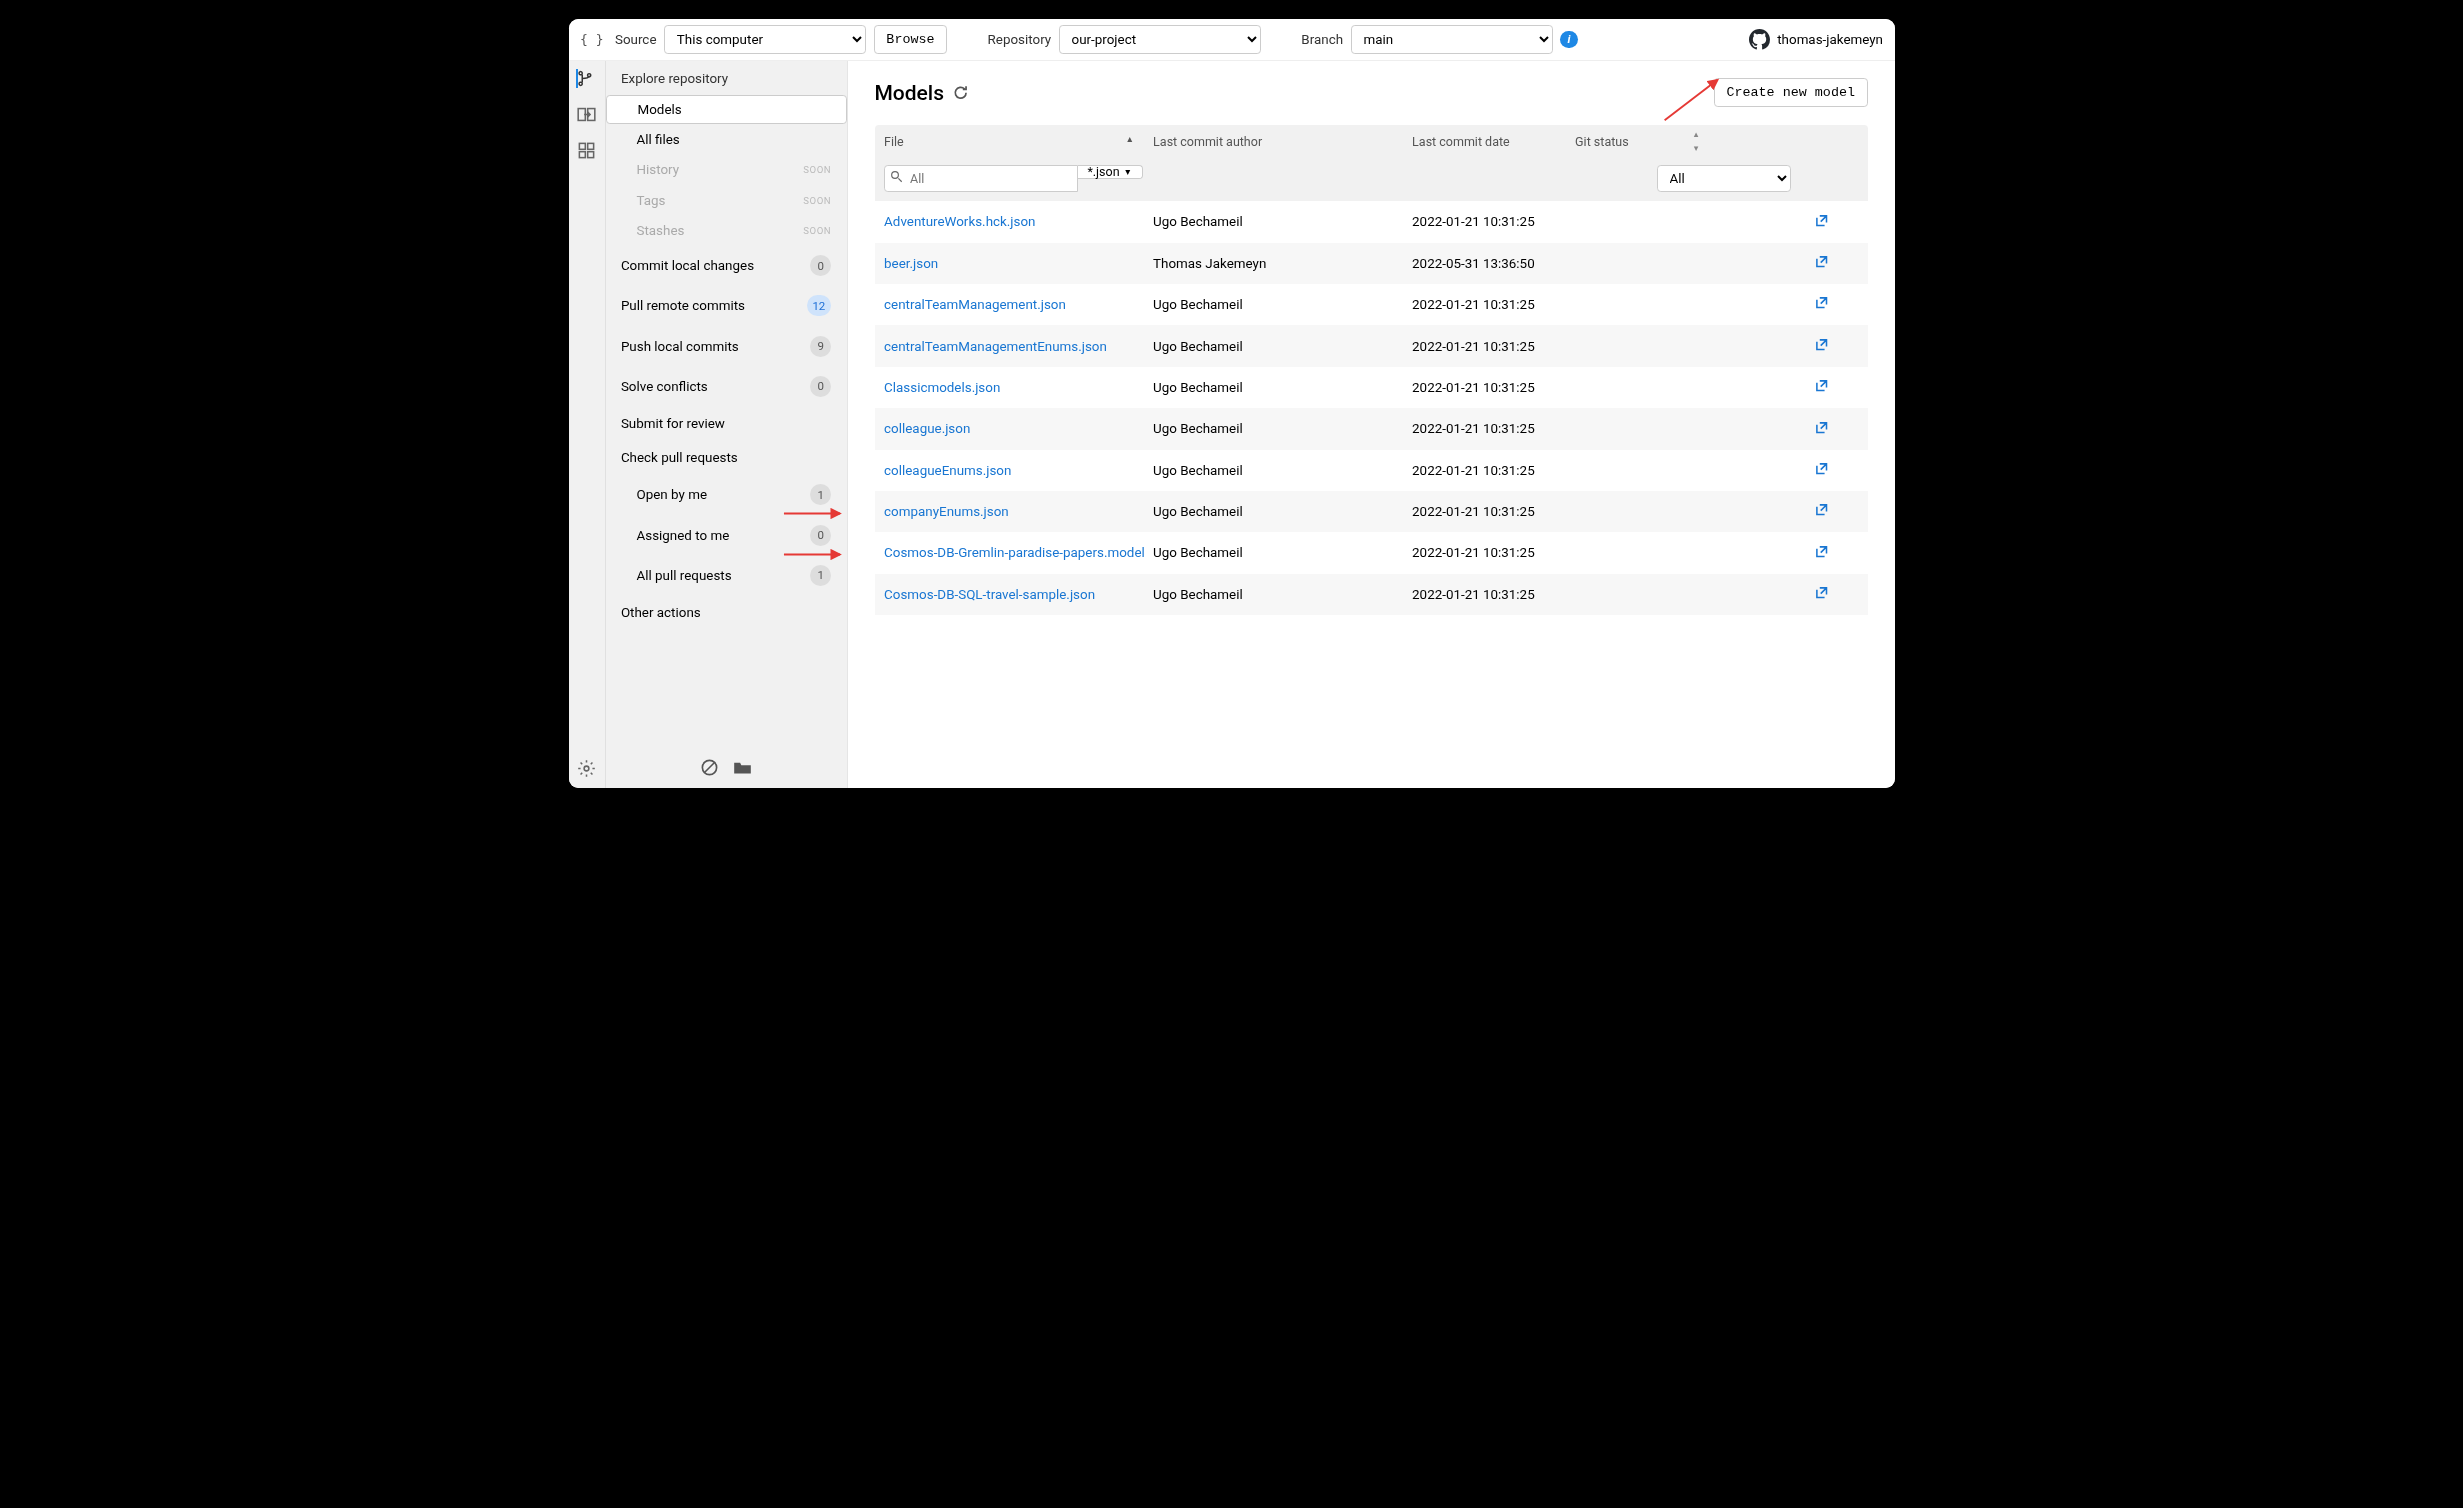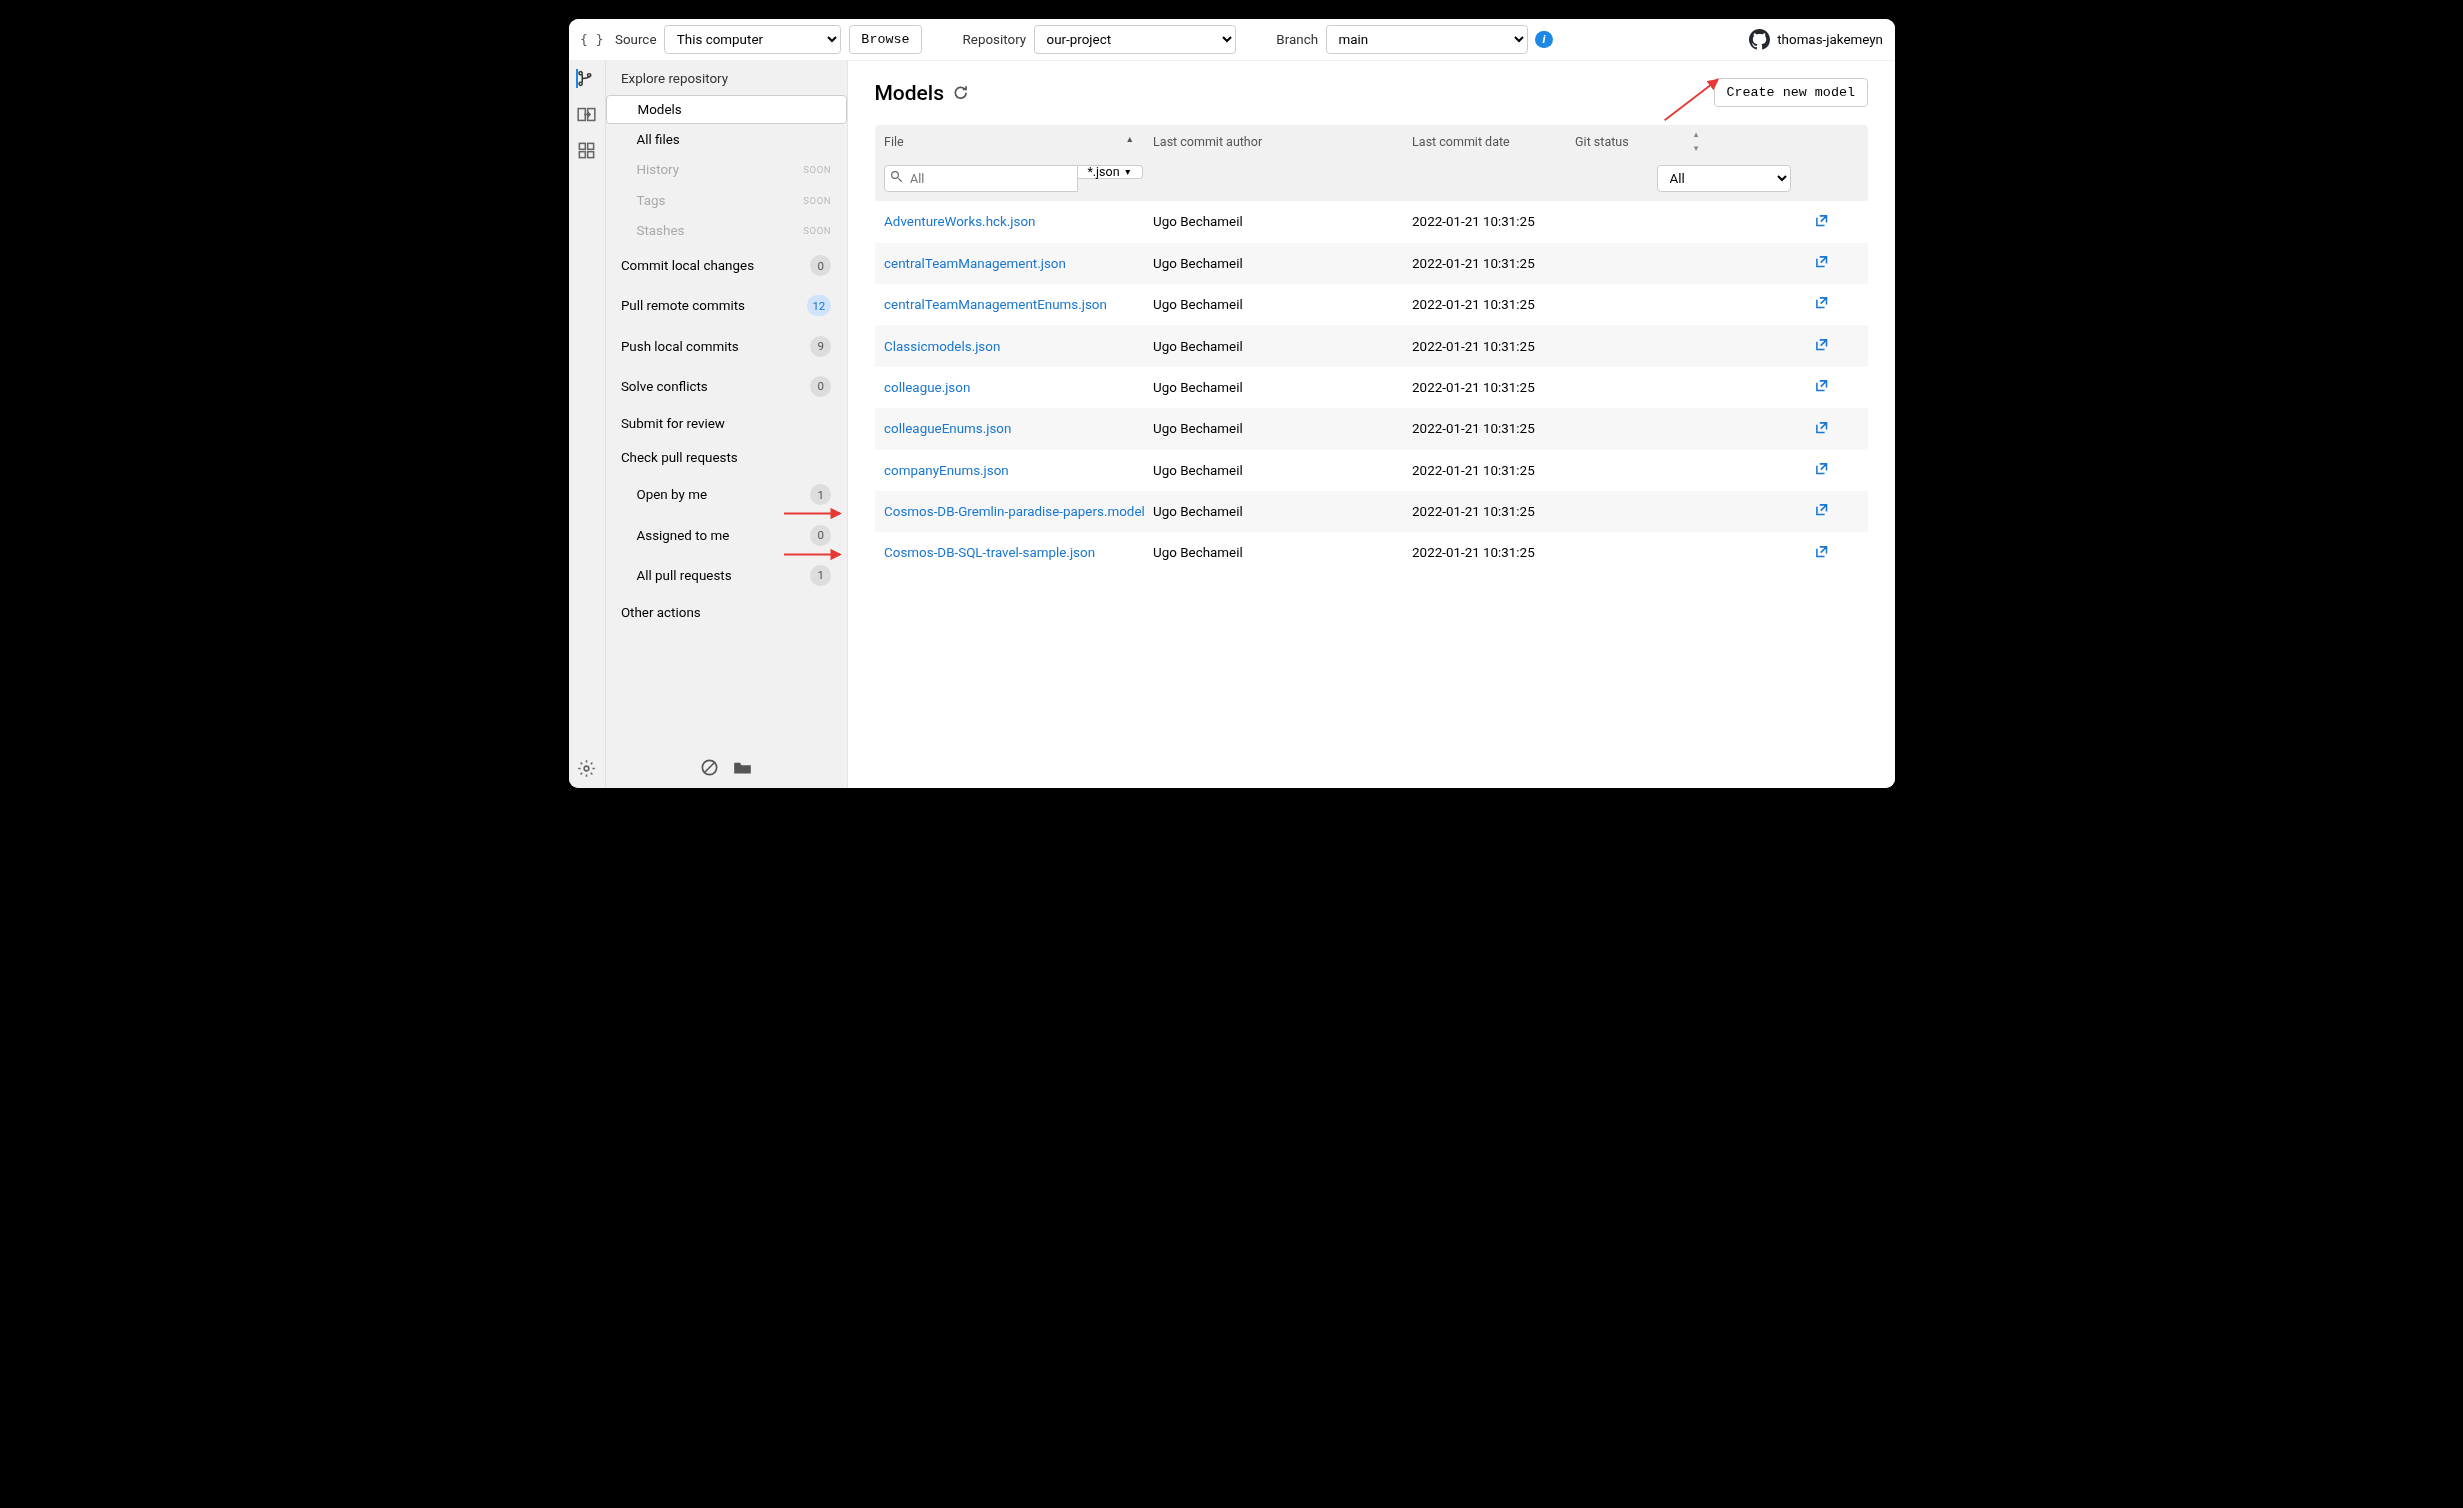--- a/index.html
+++ b/index.html
@@ -92,21 +92,21 @@
         </marker>
       </defs>
     <line x1="65" y1="10" x2="6" y2="10" stroke="#e53935" stroke-width="2" marker-start="url(#ah3)"></line>
   </svg>
 
 
   <div class="topbar">
     <span style="font-family:monospace;color:#555;">{ }</span>
     <div class="grp">
       <label>Source</label>
-      <select class="sel" style="width:177px;">
+      <select class="sel" style="width:202px;">
         <option>This computer</option>
       </select>
       <button class="btn">Browse</button>
     </div>
     <div class="grp" style="margin-left:29px;">
       <label>Repository</label>
       <select class="sel" style="width:202px;">
         <option>our-project</option>
       </select>
     </div>
@@ -263,20 +263,29 @@
             <div class="trow">
     <div class="c1"><a href="#">AdventureWorks.hck.json</a></div>
     <div class="c2">Ugo Bechameil</div>
     <div class="c3">2022-01-21 10:31:25</div>
     <div class="c4"></div>
     <div class="c5"><svg class="open-ic" viewBox="0 0 16 16">
                   <path d="M6 3h7v7M13 3L7 9M11 13H3V5" fill="none" stroke="#1976d2" stroke-width="1.6"></path>
                 </svg></div>
             </div>
             <div class="trow">
+    <div class="c1"><a href="#">beer.json</a></div>
+    <div class="c2">Thomas Jakemeyn</div>
+    <div class="c3">2022-05-31 13:36:50</div>
+    <div class="c4"></div>
+    <div class="c5"><svg class="open-ic" viewBox="0 0 16 16">
+                  <path d="M6 3h7v7M13 3L7 9M11 13H3V5" fill="none" stroke="#1976d2" stroke-width="1.6"></path>
+                </svg></div>
+            </div>
+            <div class="trow">
     <div class="c1"><a href="#">centralTeamManagement.json</a></div>
     <div class="c2">Ugo Bechameil</div>
     <div class="c3">2022-01-21 10:31:25</div>
     <div class="c4"></div>
     <div class="c5"><svg class="open-ic" viewBox="0 0 16 16">
                   <path d="M6 3h7v7M13 3L7 9M11 13H3V5" fill="none" stroke="#1976d2" stroke-width="1.6"></path>
                 </svg></div>
             </div>
             <div class="trow">
     <div class="c1"><a href="#">centralTeamManagementEnums.json</a></div>

